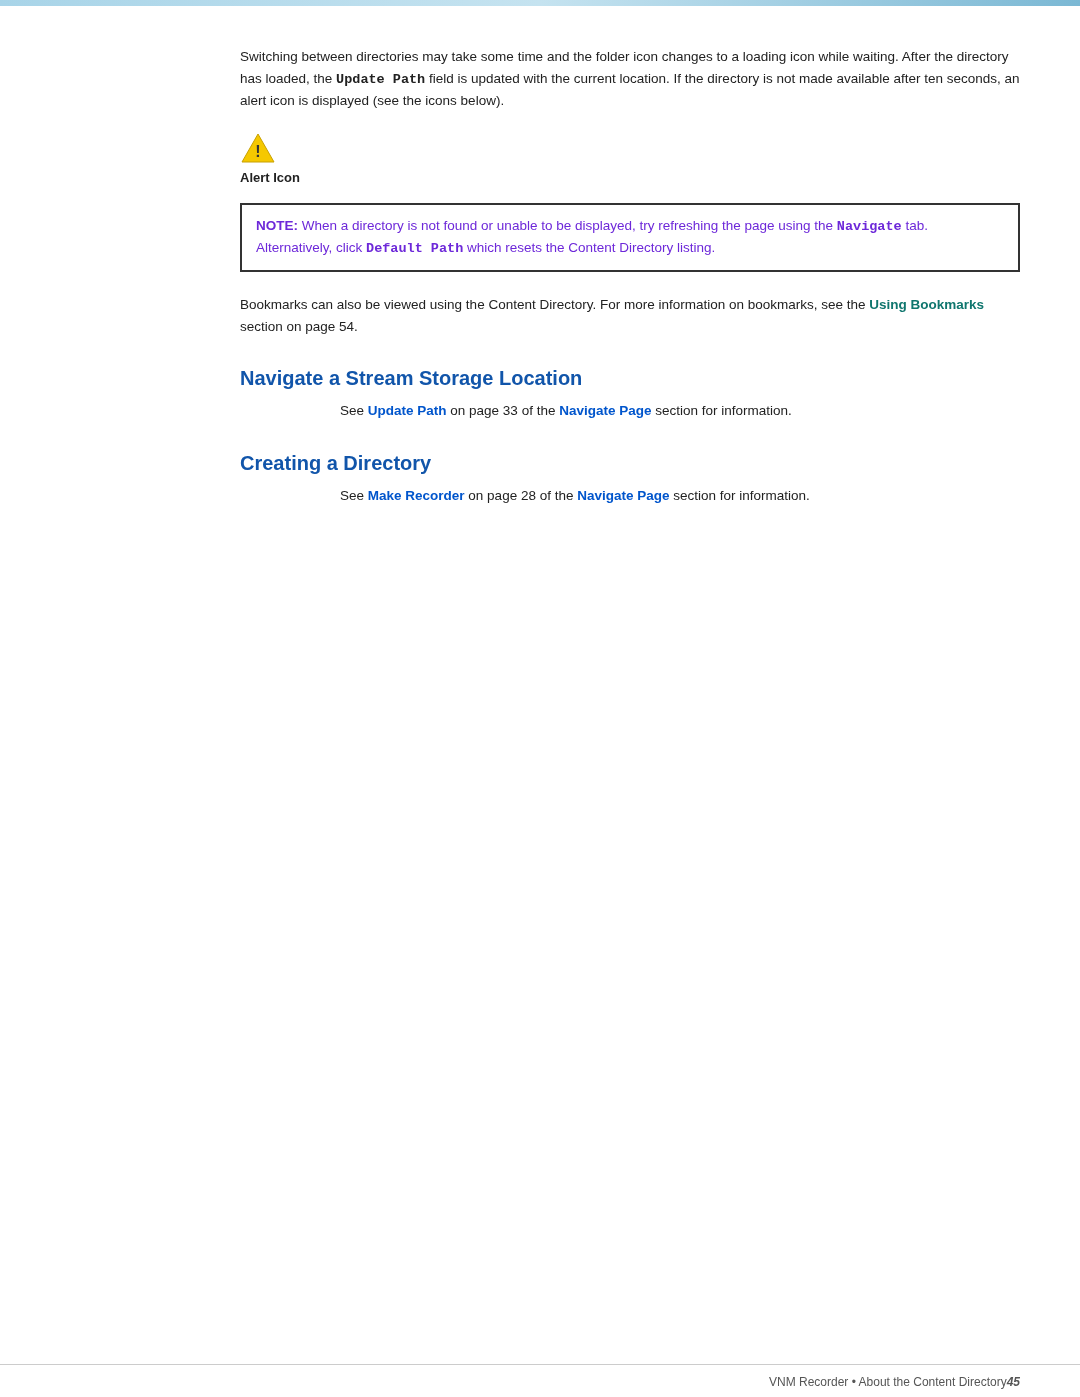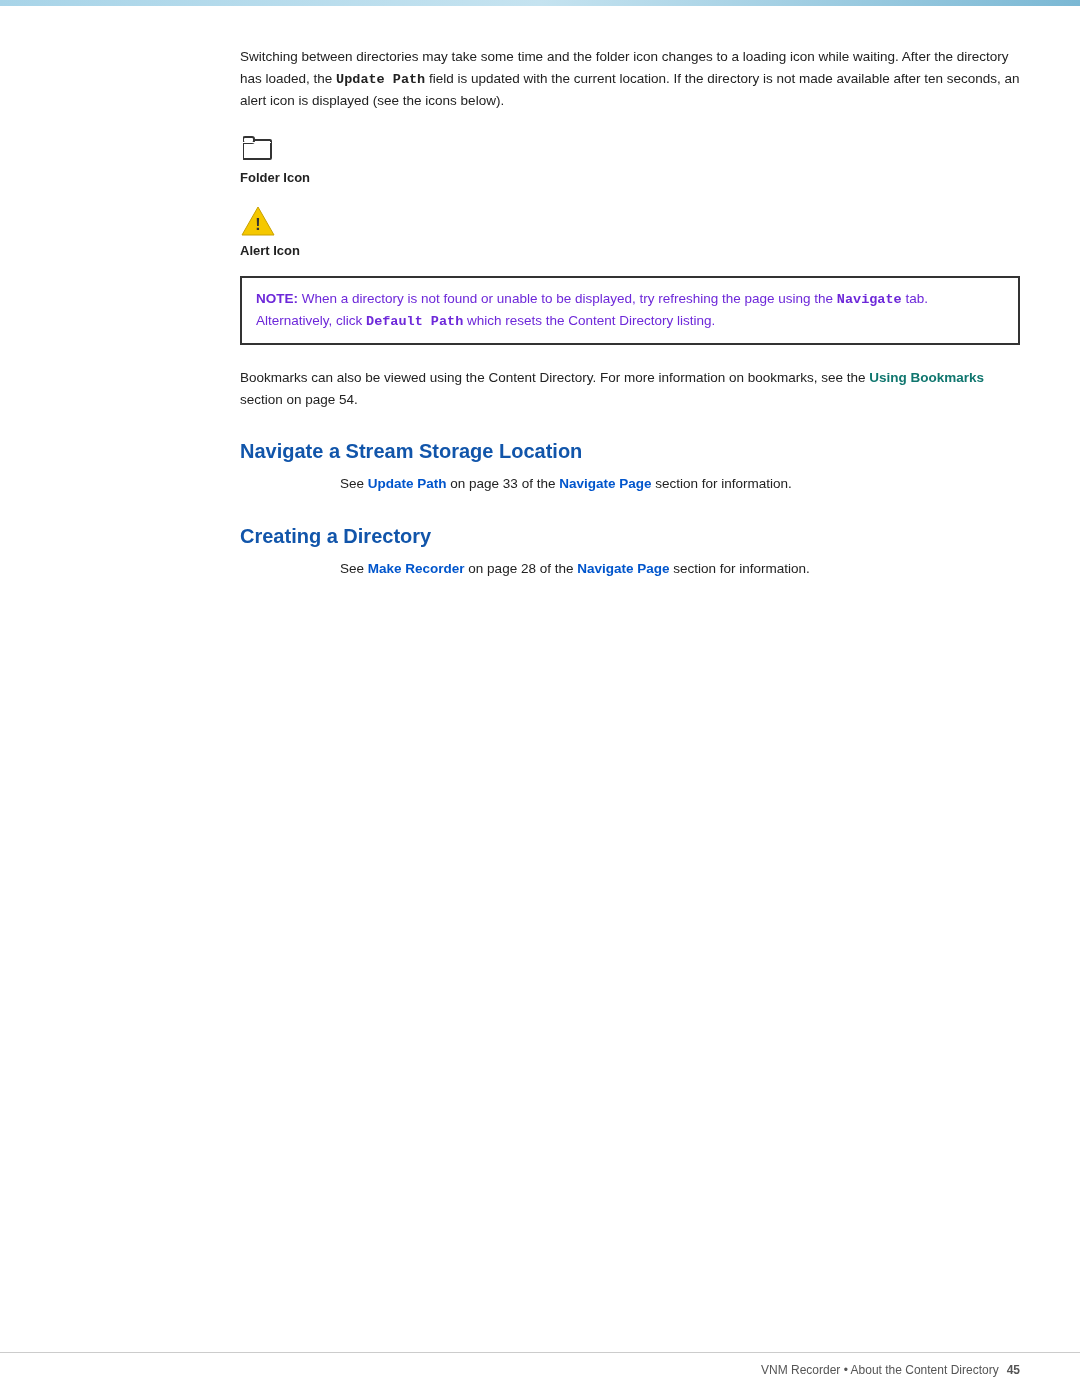--- a/index.html
+++ b/index.html
@@ -108,67 +108,58 @@
       margin-bottom: 10px;
       padding-left: 100px;
     }
 
     .section-subtext .link-blue {
       color: #0055cc;
     }
 
     .footer {
       position: absolute;
-      bottom: 20px;
+      bottom: 8px;
       left: 0;
       right: 0;
       display: flex;
       justify-content: flex-end;
       padding: 0 60px;
       font-size: 12px;
       color: #555;
       border-top: 1px solid #ccc;
       padding-top: 10px;
     }
 
     .footer-text {
       color: #555;
     }
 
     .footer-page {
       color: #555;
       font-weight: bold;
-      margin-left: 8px;
+      margin-left: 0;
+      font-style: italic;
     }
   </style>
 </head>
 <body>
 
 <div class="top-bar"></div>
 
 <div class="page-content">
 
   <p class="intro-text">
     Switching between directories may take some time and the folder icon changes to a loading
     icon while waiting. After the directory has loaded, the <span class="mono">Update Path</span> field is updated with
     the current location. If the directory is not made available after ten seconds, an alert icon is
     displayed (see the icons below).
   </p>
 
   <div class="icon-section">
-    <div class="icon-row">
-      <div class="icon-visual">
-        <svg width="30" height="26" viewBox="0 0 30 26">
-          <rect x="0" y="5" width="28" height="19" rx="1" ry="1" fill="white" stroke="#333" stroke-width="2"></rect>
-          <rect x="0" y="2" width="11" height="6" rx="2" ry="2" fill="white" stroke="#333" stroke-width="2"></rect>
-          <rect x="0" y="7" width="28" height="1" fill="white"></rect>
-        </svg>
-      </div>
-      <span class="icon-label">Folder Icon</span>
-    </div>
 
 
     <div class="icon-row">
       <div class="icon-visual">
         <svg width="34" height="30" viewBox="0 0 34 30">
           <polygon points="17,1 33,29 1,29" fill="#f5c800" stroke="#c8a000" stroke-width="1"></polygon>
           <text x="17" y="24" text-anchor="middle" font-size="16" font-weight="bold" fill="#333">!</text>
         </svg>
       </div>
       <span class="icon-label">Alert Icon</span>

